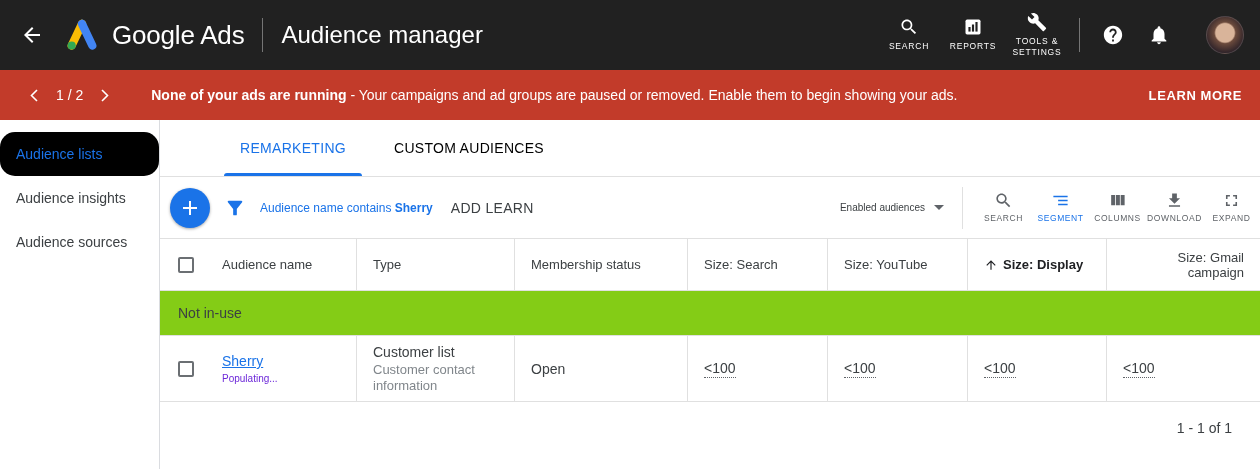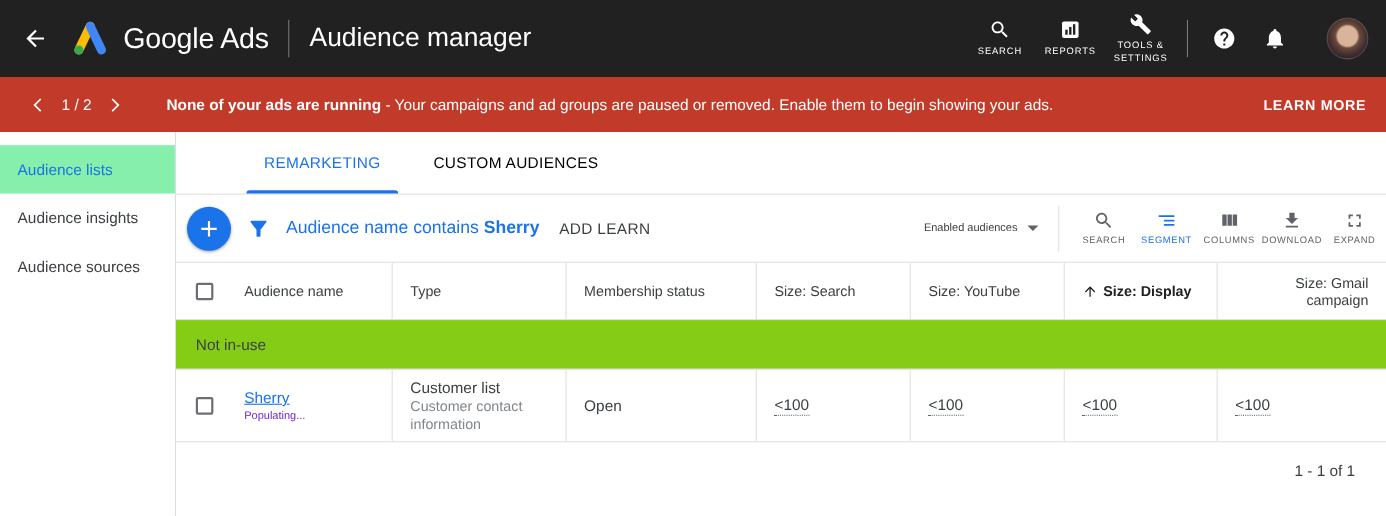--- a/index.html
+++ b/index.html
@@ -30,37 +30,37 @@
   .pager-wrap { display:flex; align-items:center; gap:14px; margin-left:26px; font-size:14px; }
   .pager-chev { display:flex; align-items:center; cursor:pointer; padding:4px; }
   .banner-msg { margin-left:38px; font-size:14px; }
   .banner-msg b { font-weight:700; }
   .learn-more { margin-left:auto; margin-right:18px; font-size:13px; font-weight:700; letter-spacing:0.6px; cursor:pointer; white-space:nowrap; }
 
   
   .content { display:flex; height:349px; }
   .sidebar { width:160px; flex-shrink:0; border-right:1px solid #dadce0; padding-top:12px; }
   .side-item { height:44px; display:flex; align-items:center; padding-left:16px; font-size:14px; color:#3c4043; cursor:pointer; }
-  .side-item.active { background:#86efac; color:#1a73e8; }
+  .side-item.active { background:#000000; color:#1a73e8;border-radius:15px; }
 
   .main { flex:1; min-width:0; display:flex; flex-direction:column; }
 
   
   .tabs { height:57px; border-bottom:1px solid #e0e0e0; display:flex; align-items:stretch; padding-left:56px; }
   .tab { display:flex; align-items:center; padding:0 24px; font-size:14px; font-weight:500; letter-spacing:0.3px;
     color:#000000; cursor:pointer; position:relative; white-space:nowrap; }
   .tab.active { color:#1a73e8; }
   .tab.active::after { content:""; position:absolute; left:8px; right:8px; bottom:0; height:3px; background:#1a73e8; border-radius:3px 3px 0 0; }
 
   
   .toolbar { height:62px; border-bottom:1px solid #e0e0e0; display:flex; align-items:center; padding-left:8px; }
   .add-btn { width:40px; height:40px; border-radius:50%; background:#1a73e8; display:flex; align-items:center; justify-content:center;
     box-shadow:0 1px 3px rgba(0,0,0,0.35); cursor:pointer; margin:0 14px 0 2px; flex-shrink:0; }
   .filter-funnel { display:flex; align-items:center; margin-right:14px; cursor:pointer; }
-  .filter-text { font-size:16px; color:#1a73e8; cursor:pointer; white-space:nowrap;text-align:center; }
+  .filter-text { font-size:12px; color:#1a73e8; cursor:pointer; white-space:nowrap;text-align:center; }
   .filter-text b { font-weight:700; }
   .add-filter { margin-left:18px; font-size:14px; font-weight:500; letter-spacing:0.3px; color:#3c4043; cursor:pointer; white-space:nowrap; }
   .view-dropdown { margin-left:auto; display:flex; align-items:center; gap:9px; font-size:10px; color:#3c4043; cursor:pointer; white-space:nowrap; }
   .caret-down { width:0; height:0; border-left:5px solid transparent; border-right:5px solid transparent; border-top:5px solid #5f6368; }
   .toolbar-divider { width:1px; height:42px; background:#e0e0e0; margin:0 12px 0 18px; }
   .action { width:57px; display:flex; flex-direction:column; align-items:center; gap:3px; cursor:pointer; color:#5f6368; }
   .action svg { fill:#5f6368; }
   .action .lbl { font-size:8.5px; letter-spacing:0.6px; text-align:center; line-height:1.2; }
   .action.active { color:#1a73e8; }
   .action.active svg { fill:#1a73e8; }

